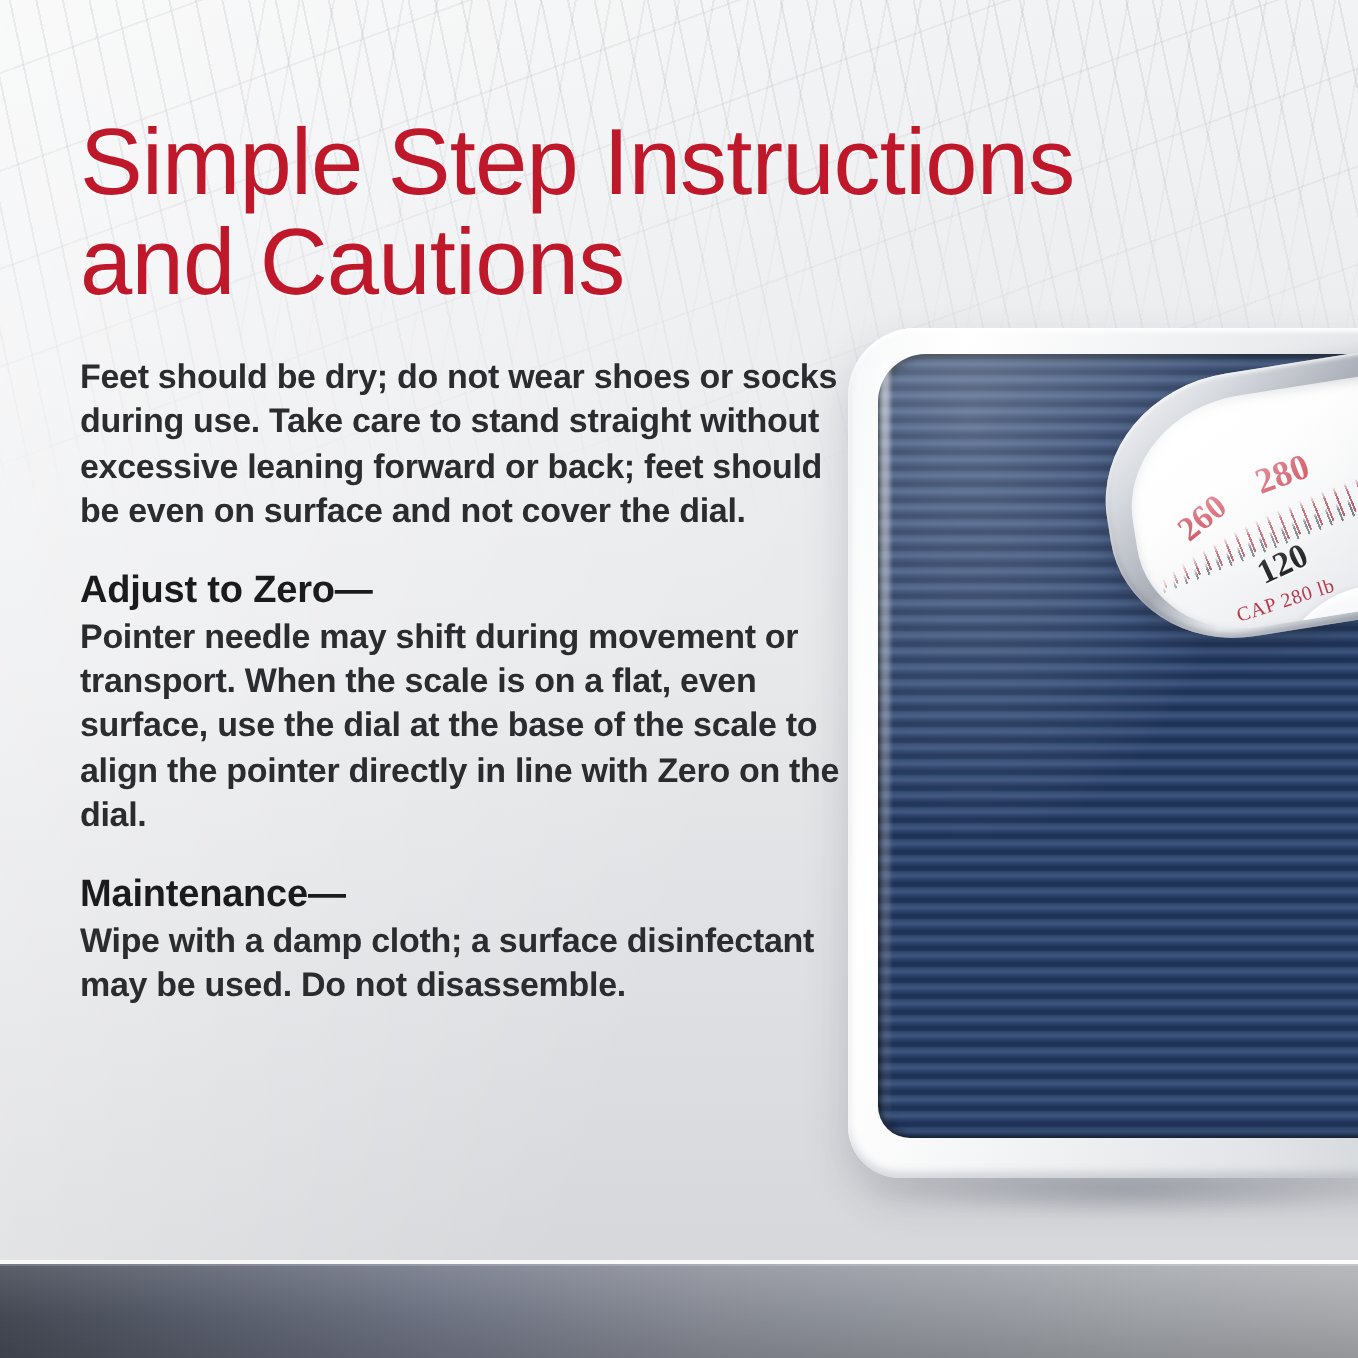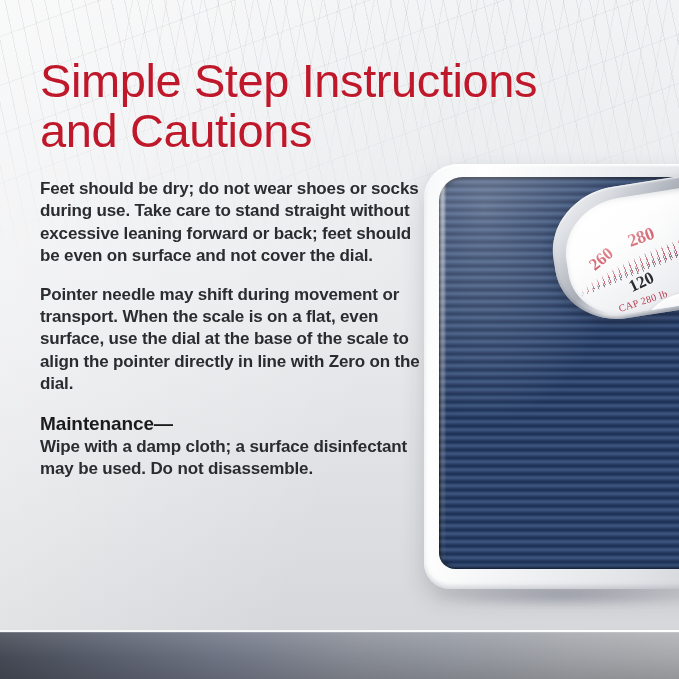--- a/index.html
+++ b/index.html
@@ -361,20 +361,21 @@
   <div class="sections">
 
     <div class="section">
       <div class="sec-body">Feet should be dry; do not wear shoes or socks during use. Take care to stand straight without excessive leaning forward or back; feet should be even on surface and not cover the dial.</div>
     </div>
 
     <div class="section">
     </div>
 
     <div class="section">
+      <div class="sec-head">Adjust to Zero—</div>
       <div class="sec-body">Pointer needle may shift during movement or transport. When the scale is on a flat, even surface, use the dial at the base of the scale to align the pointer directly in line with Zero on the dial.</div>
     </div>
 
     <div class="section">
       <div class="sec-head">Maintenance—</div>
       <div class="sec-body">Wipe with a damp cloth; a surface disinfectant may be used. Do not disassemble.</div>
     </div>
 
   </div>
 

